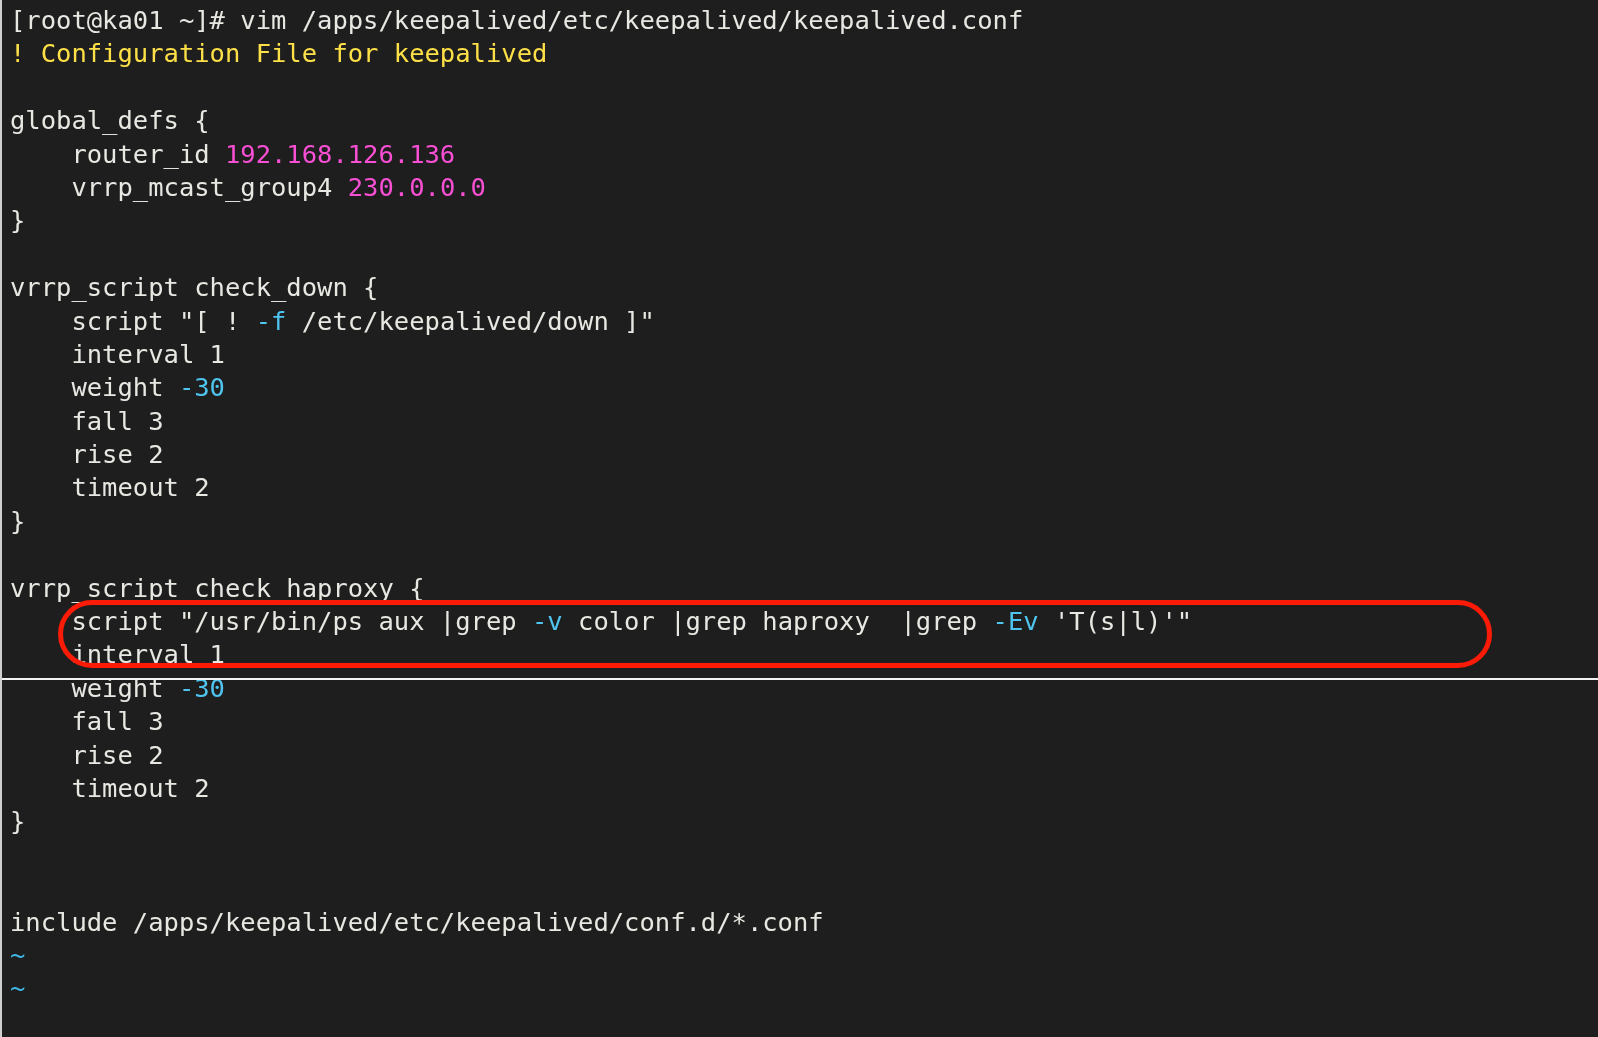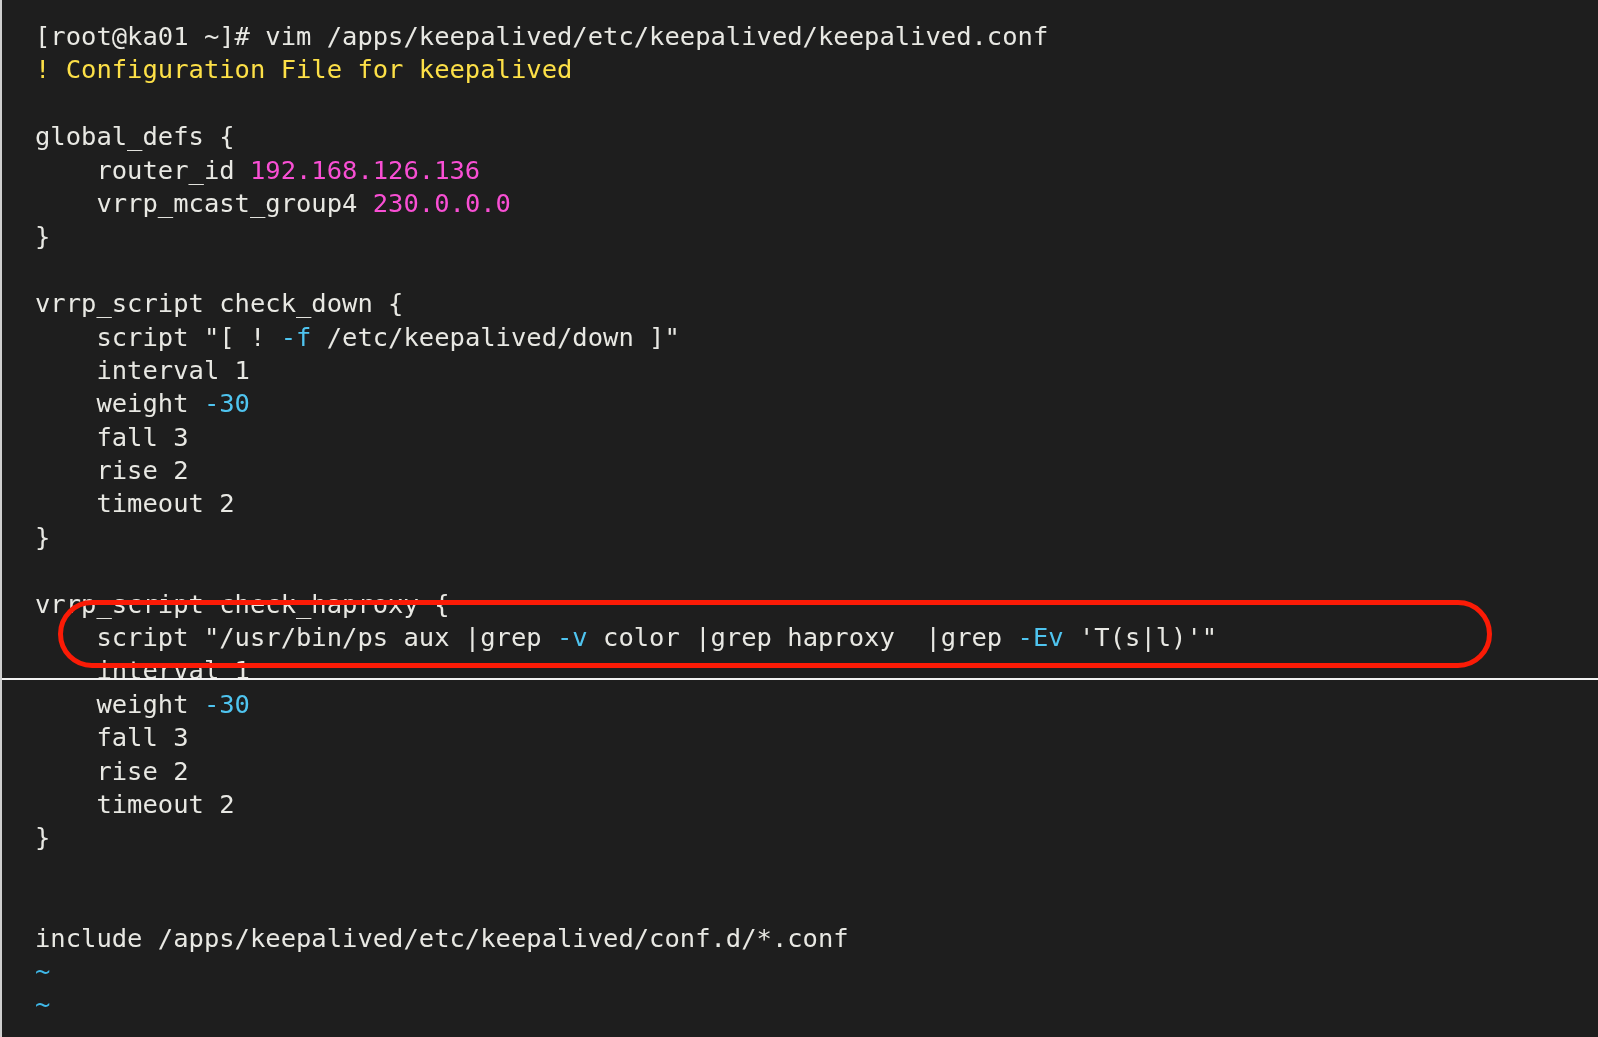--- a/index.html
+++ b/index.html
@@ -18,24 +18,23 @@
     overflow: hidden;
     font-family: "DejaVu Sans Mono", "Liberation Mono", monospace;
     font-size: 25.5px;
     line-height: 33.4px;
     letter-spacing: 0px;
     color: #e8e8e3;
     -webkit-font-smoothing: antialiased;
   }
   #code {
     position: absolute;
-    top: 20px;
+    top: 4px;
     left: 8px;
     white-space: pre;
-    margin-left: 25px;
   }
   .line {
     height: 33.4px;
     white-space: pre;
   }
   .c-default { color: #e8e8e3; }
   .c-comment { color: #fde047; }
   .c-number  { color: #f94fd4; text-align: center; }
   .c-flag    { color: #4fc4ef; }
   .c-tilde   { color: #3fb8e8; }

